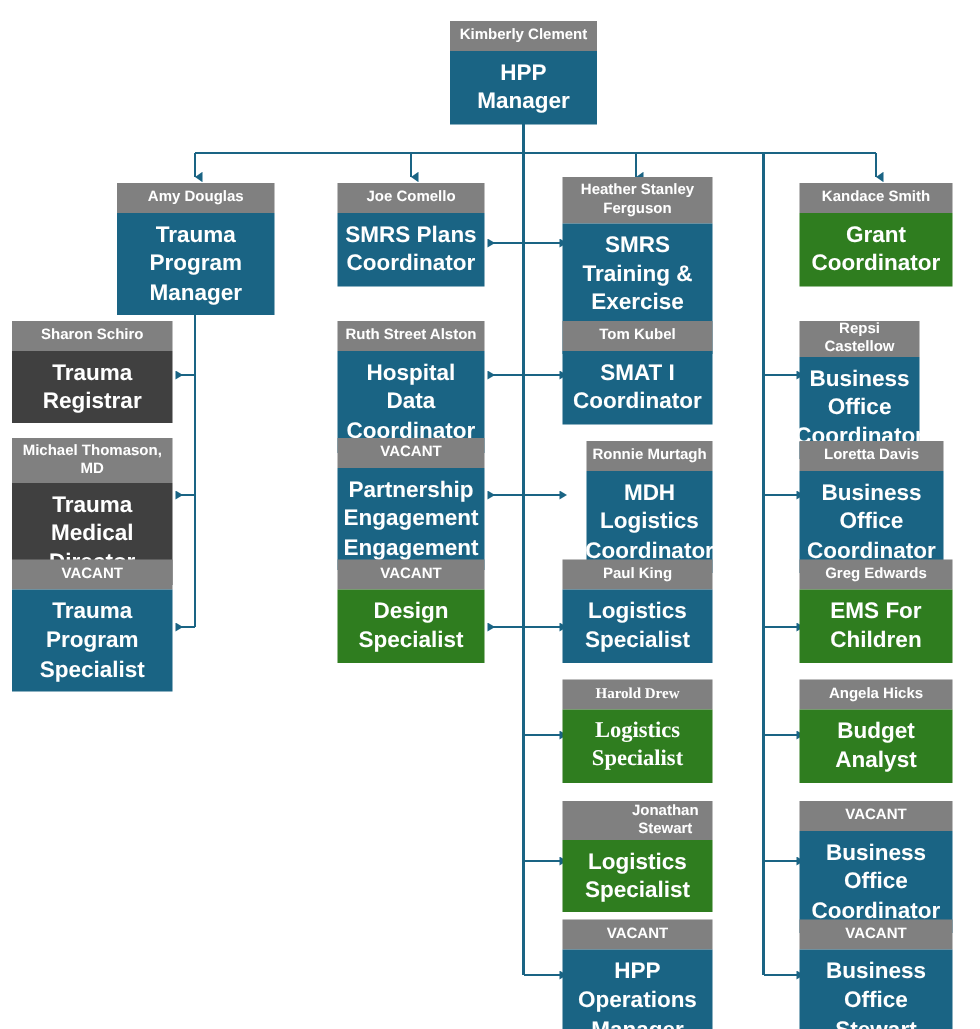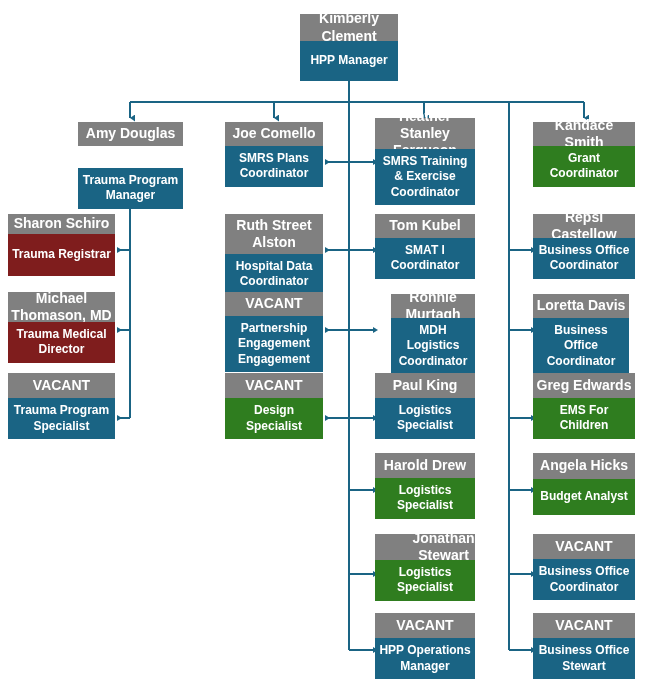--- a/index.html
+++ b/index.html
@@ -24,45 +24,45 @@
   .node{
     position:absolute;
     box-sizing:border-box;
     display:flex;
     flex-direction:column;
     z-index:2;
   }
   .node .name{
     background:#808080;
     color:#ffffff;
-    font-size:14px;
+    font-size:10px;
     font-weight:bold;
     line-height:1.22;
     display:flex;
     align-items:center;
     justify-content:center;
     text-align:center;
     padding:4px 3px;
     box-sizing:border-box;
   }
   .node .role{
     color:#ffffff;
-    font-size:12px;
+    font-size:15px;
     font-weight:bold;
     line-height:1.28;
     display:flex;
     align-items:center;
     justify-content:center;
     text-align:center;
     padding:5px 3px;
     box-sizing:border-box;
     flex:1 1 auto;
   }
   .role.blue{background:#1a6484;}
-  .role.orange{background:#7f1d1d;}
+  .role.orange{background:#404040;}
   .role.green{background:#2f7d1f;}
 </style>
 </head>
 <body>
 
 <div id="chart">
 
   <svg id="connectors" viewBox="0 0 653 686" width="653" height="686" xmlns="http://www.w3.org/2000/svg">
     <defs>
       <marker id="arrL" markerWidth="6" markerHeight="6" refX="5" refY="3" orient="auto" markerUnits="userSpaceOnUse">
@@ -115,21 +115,21 @@
       <path d="M509,574 L531,574" marker-end="url(#arrR)"></path>
       <path d="M509,650 L531,650" marker-end="url(#arrR)"></path>
     </g>
   </svg>
 
   <div class="node" style="left:300px; top:14px; width:98px; height:67px;">
     <div class="name" style="height:27px;">Kimberly Clement</div>
     <div class="role blue">HPP Manager</div>
   </div>
 
-  <div class="node" style="left:78px; top:122px; width:105px; height:61px;gap:22px;">
+  <div class="node" style="left:78px; top:122px; width:105px; height:61px;">
     <div class="name" style="height:24px;">Amy Douglas</div>
     <div class="role blue">Trauma Program Manager</div>
   </div>
 
   <div class="node" style="left:225px; top:122px; width:98px; height:61px;">
     <div class="name" style="height:24px;">Joe Comello</div>
     <div class="role blue">SMRS Plans Coordinator</div>
   </div>
 
   <div class="node" style="left:375px; top:118px; width:100px; height:65px;">
@@ -173,34 +173,34 @@
     <div class="role blue">SMAT I Coordinator</div>
   </div>
   <div class="node" style="left:375px; top:294px; width:100px; height:64px;padding-left:16px;">
     <div class="name" style="height:24px;">Ronnie Murtagh</div>
     <div class="role blue">MDH Logistics Coordinator</div>
   </div>
   <div class="node" style="left:375px; top:373px; width:100px; height:62px;border-radius:17px;">
     <div class="name" style="height:26px;">Paul King</div>
     <div class="role blue">Logistics Specialist</div>
   </div>
-  <div class="node" style="left:375px; top:453px; width:100px; height:62px;">
+  <div class="node" style="left:375px; top:453px; width:100px; height:62px;font-family:Liberation Serif, serif;">
     <div class="name" style="height:26px;">Harold Drew</div>
     <div class="role green">Logistics Specialist</div>
   </div>
   <div class="node" style="left:375px; top:534px; width:100px; height:62px;">
     <div class="name" style="height:26px;padding-left:40px;">Jonathan Stewart</div>
     <div class="role green">Logistics Specialist</div>
   </div>
   <div class="node" style="left:375px; top:613px; width:100px; height:66px;">
     <div class="name" style="height:26px;">VACANT</div>
     <div class="role blue">HPP Operations Manager</div>
   </div>
 
-  <div class="node" style="left:533px; top:214px; width:102px; height:62px;">
+  <div class="node" style="left:533px; top:214px; width:80px; height:62px;">
     <div class="name" style="height:24px;">Repsi Castellow</div>
     <div class="role blue">Business Office Coordinator</div>
   </div>
   <div class="node" style="left:533px; top:294px; width:96px; height:64px;">
     <div class="name" style="height:24px;">Loretta Davis</div>
     <div class="role blue">Business Office Coordinator</div>
   </div>
   <div class="node" style="left:533px; top:373px; width:102px; height:62px;">
     <div class="name" style="height:26px;">Greg Edwards</div>
     <div class="role green">EMS For Children</div>

